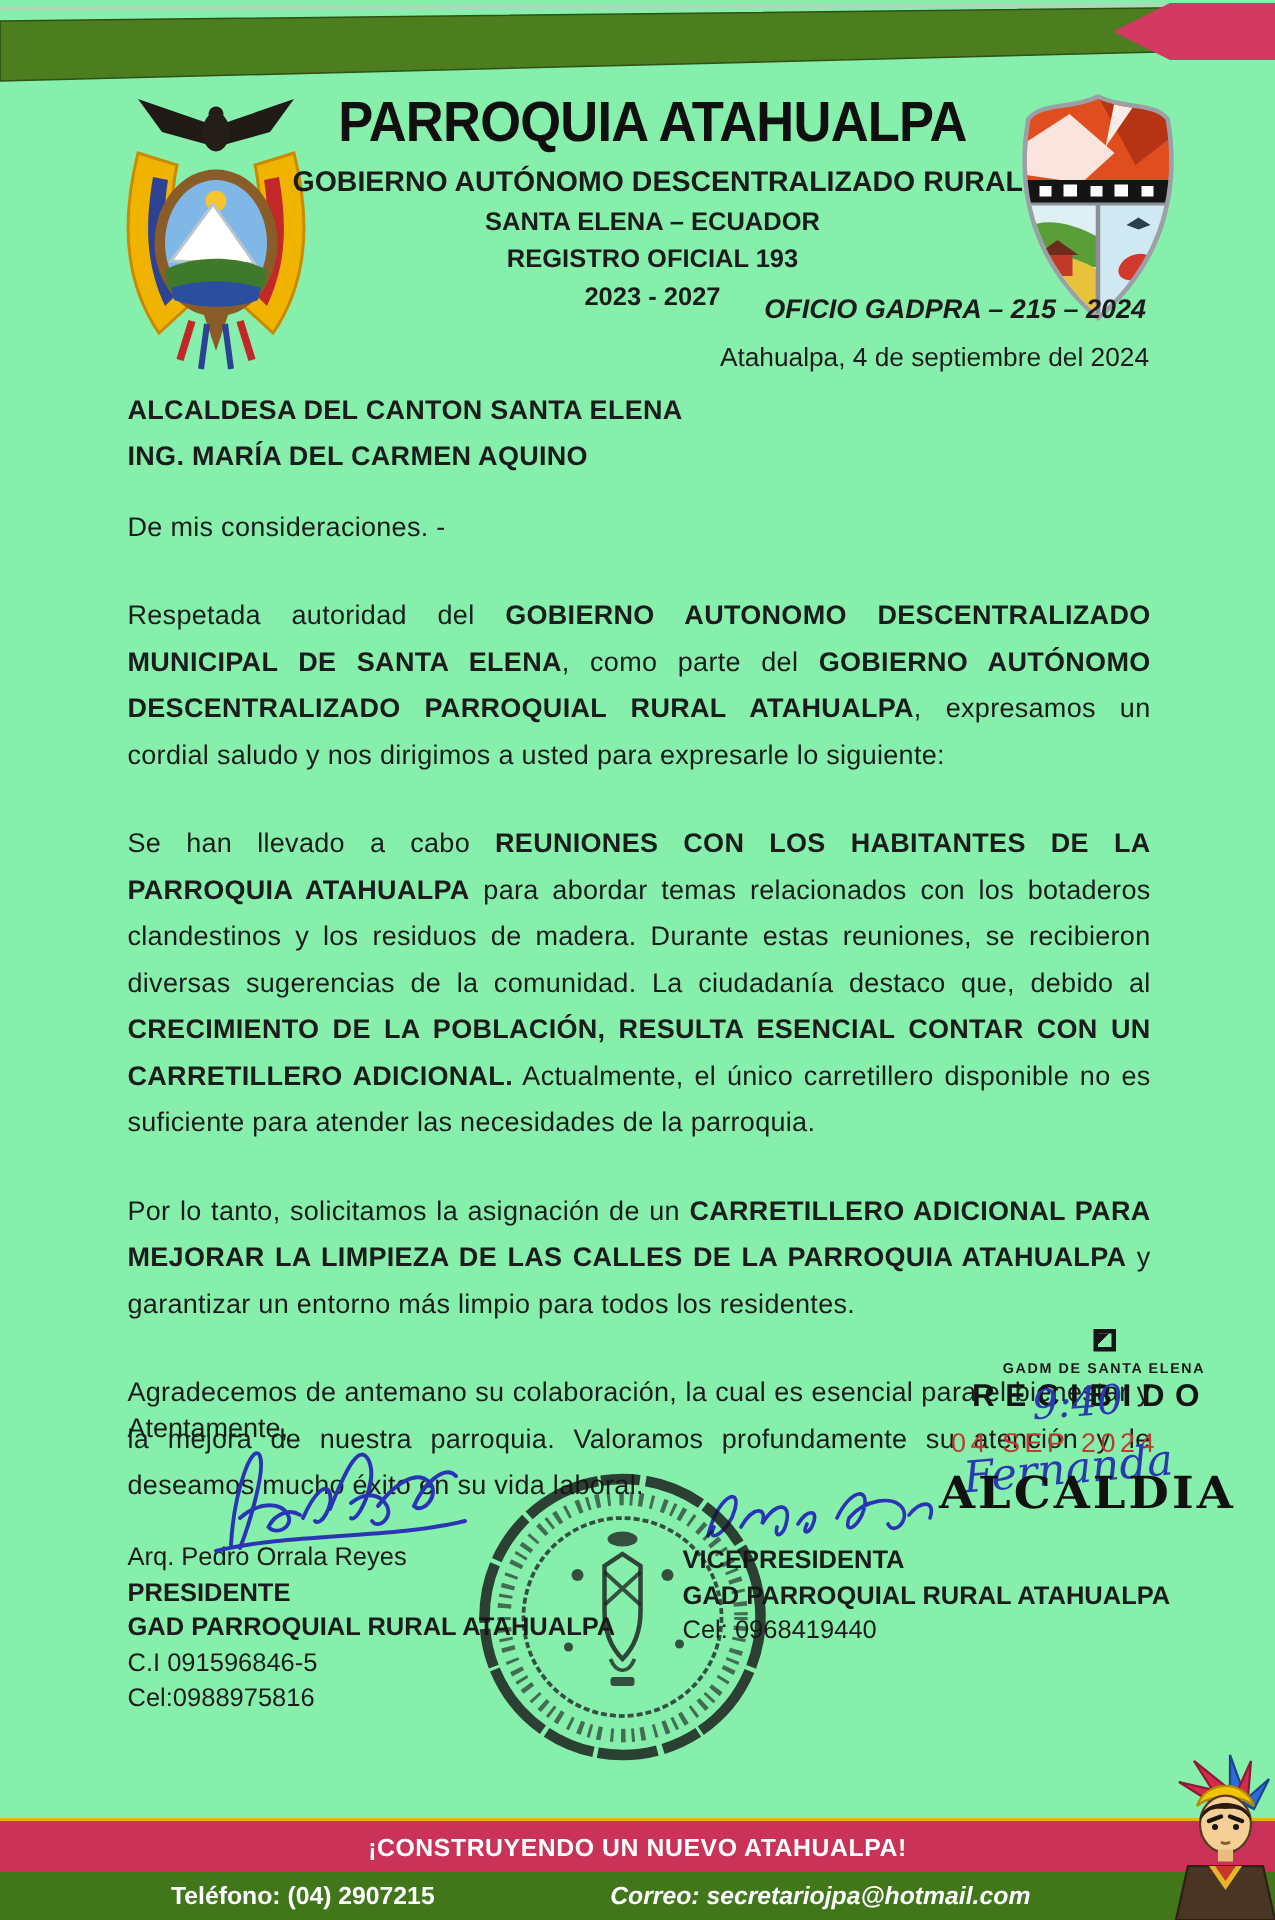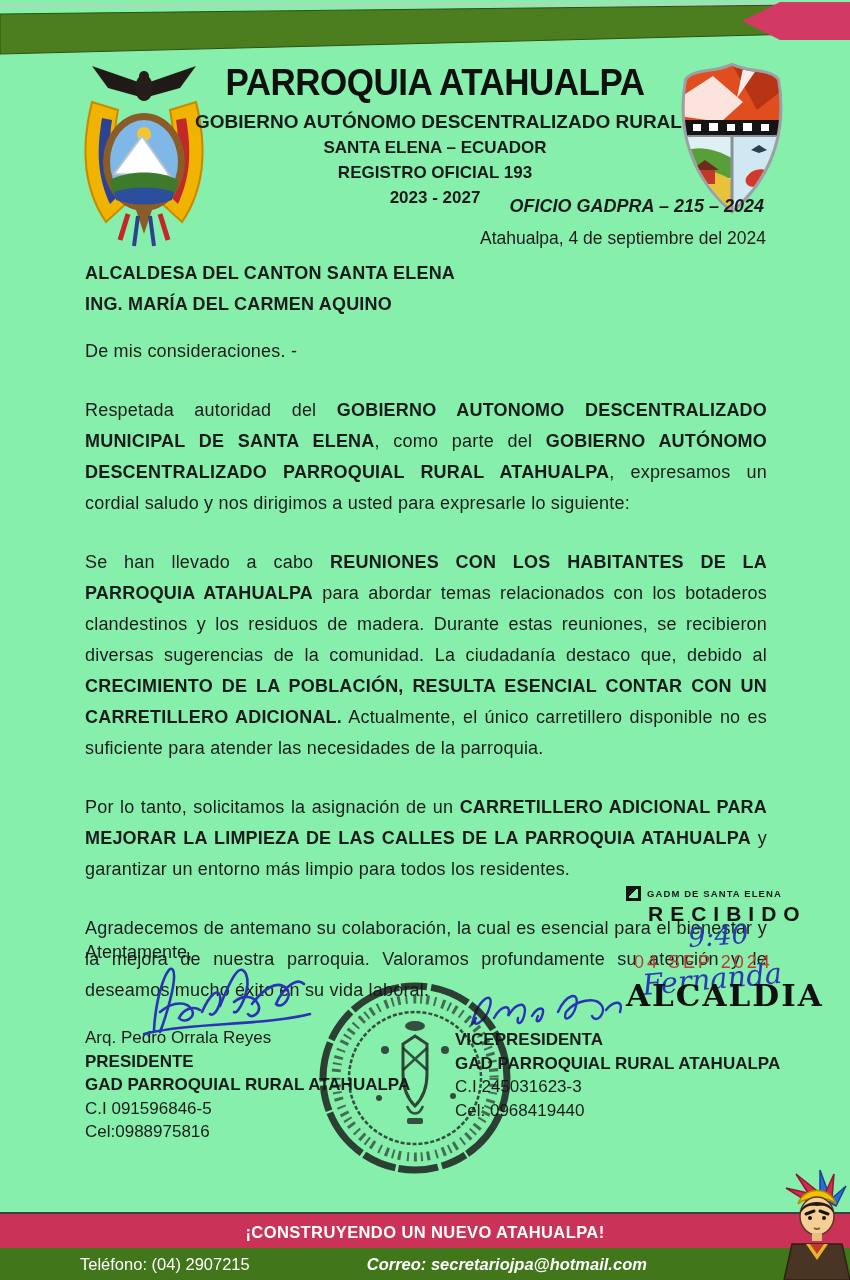--- a/index.html
+++ b/index.html
@@ -31,43 +31,43 @@
   
   .sig-svg-left{position:absolute;left:132px;top:950px;z-index:3;}
   .sig-svg-right{position:absolute;left:458px;top:982px;z-index:3;}
   .roundstamp{position:absolute;left:315px;top:978px;z-index:5;opacity:.92;pointer-events:none;}
   .sig-col{position:absolute;font-size:17px;line-height:23.5px;white-space:nowrap;z-index:2;}
   .sig-col.left{left:85px;top:1026px;}
   .sig-col.right{left:455px;top:1028px;}
   .sig-col .bold{font-weight:700;}
   
   .rstamp{position:absolute;left:626px;top:886px;width:220px;z-index:4;}
-  .rs-org{display:flex;align-items:center;gap:6px;}
+  .rs-org{display:flex;align-items:center;gap:6px;flex-direction:column;}
   .rs-org .txt{font-size:9.5px;font-weight:700;letter-spacing:1.1px;color:#191919;
         filter:blur(.35px);white-space:nowrap;}
   .gadm-glyph{width:15px;height:15px;border:3px solid #151515;box-sizing:border-box;
         background:linear-gradient(135deg,#151515 40%,transparent 40%);}
   .rs-recibido{font-size:21px;font-weight:800;letter-spacing:7px;color:#141414;
         margin-top:1px;margin-left:22px;filter:blur(.45px);}
   .rs-time{position:absolute;left:62px;top:34px;color:#2c3ab0;font-size:27px;
         font-family:"DejaVu Serif",serif;font-style:italic;transform:rotate(-4deg);}
   .rs-date{position:absolute;left:8px;top:66px;color:#c13a32;font-weight:400;
         font-size:18px;letter-spacing:3px;white-space:nowrap;filter:blur(.2px);}
   .rs-name{position:absolute;left:16px;top:76px;color:#2c3ab0;font-size:29px;
         font-family:"DejaVu Serif",serif;font-style:italic;transform:rotate(-5deg);}
   .rs-alcaldia{position:absolute;left:0px;top:92px;font-family:"DejaVu Serif",serif;
         font-weight:700;font-size:31px;letter-spacing:2px;color:#111;transform:scaleY(.95);
         white-space:nowrap;}
   
   .foot-pink{position:absolute;left:0;top:1212px;width:850px;height:36px;background:#ca3357;
-        border-top:2px solid #404040;display:flex;align-items:center;justify-content:center;}
+        border-top:2px solid #eab308;display:flex;align-items:center;justify-content:center;}
   .foot-pink span{color:#fff;font-weight:700;font-size:16.5px;letter-spacing:.4px;}
   .foot-green{position:absolute;left:0;top:1248px;width:850px;height:32px;background:#41761b;
         display:flex;align-items:center;}
-  .foot-green .ph{color:#fff;font-weight:400;font-size:16.5px;margin-left:80px;}
+  .foot-green .ph{color:#fff;font-weight:700;font-size:16.5px;margin-left:114px;}
   .foot-green .em{color:#fff;font-weight:700;font-size:16.5px;margin-left:117px;font-style:italic;}
   .mascot{position:absolute;right:-4px;bottom:0;z-index:6;}
 </style>
 </head>
 <body>
 
 <div class="page">
   <div class="scan-edge"></div>
 
   <svg class="banner" viewBox="0 0 850 62">
@@ -194,21 +194,20 @@
   <div class="sig-col left">
     <div>Arq. Pedro Orrala Reyes</div>
     <div class="bold">PRESIDENTE</div>
     <div class="bold">GAD PARROQUIAL RURAL ATAHUALPA</div>
     <div>C.I 091596846-5</div>
     <div>Cel:0988975816</div>
   </div>
   <div class="sig-col right">
     <div class="bold">VICEPRESIDENTA</div>
     <div class="bold">GAD PARROQUIAL RURAL ATAHUALPA</div>
-    <div>C.I 245031623-3</div>
     <div>Cel: 0968419440</div>
   </div>
 
   <div class="rstamp">
     <div class="rs-org">
       <div class="gadm-glyph"></div>
       <div class="txt">GADM DE SANTA ELENA</div>
     </div>
     <div class="rs-recibido">RECIBIDO</div>
     <div class="rs-time">9:40</div>

